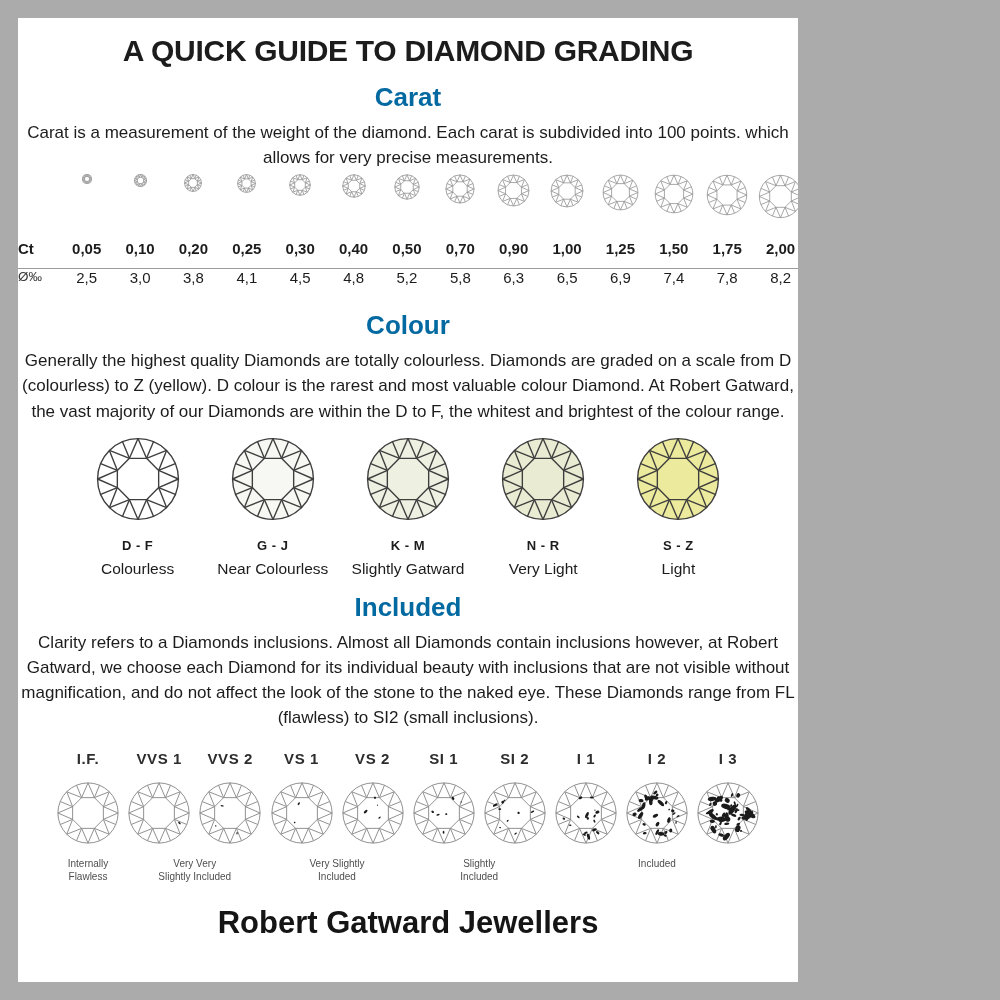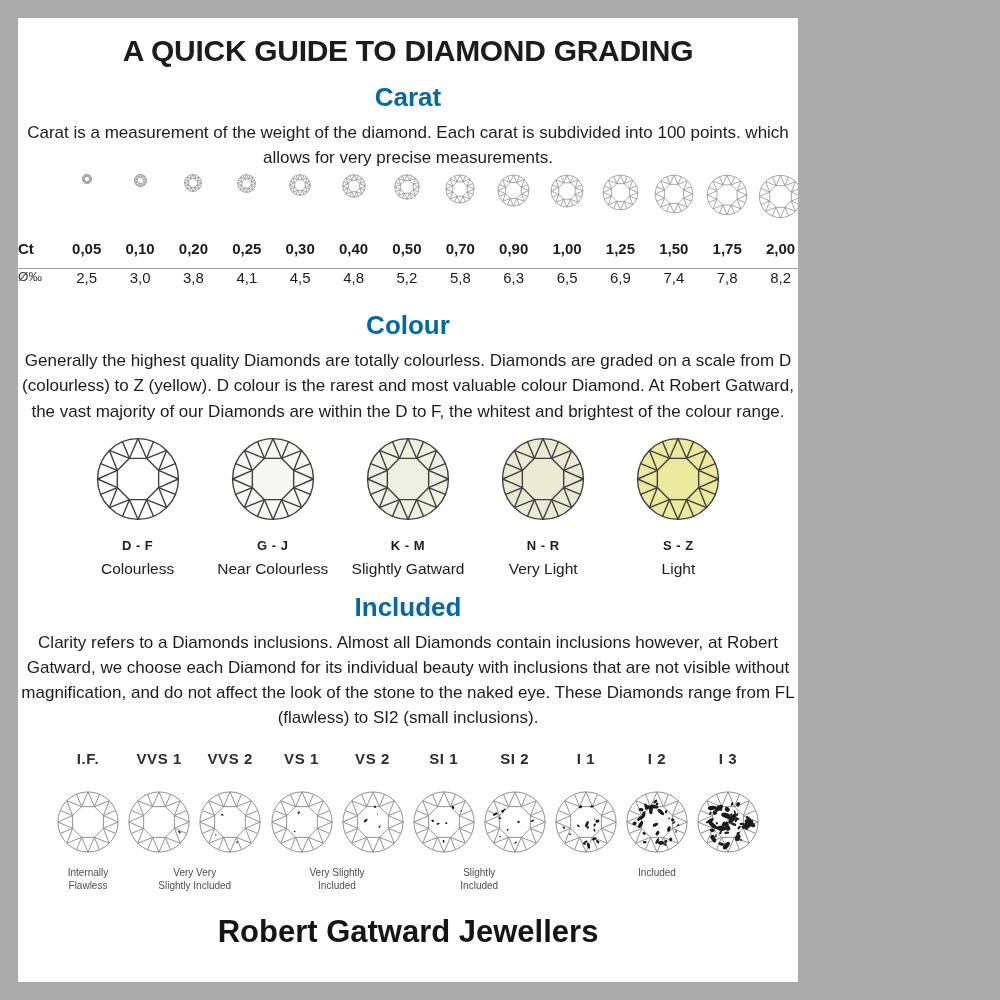--- a/index.html
+++ b/index.html
@@ -26,21 +26,21 @@
   
   .colour-row{display:flex;justify-content:space-between;padding:0 52px;margin-top:12px;}
   .colour-item{width:170px;display:flex;flex-direction:column;align-items:center;}
   .grade{font-size:13px;font-weight:700;margin-top:16px;letter-spacing:.5px;}
   .grade-sub{font-size:15.5px;margin-top:7px;}
 
   
   .clarity-row{display:flex;justify-content:space-between;padding:0 38px;margin-top:20px;align-items:flex-start;}
   .cgroup{display:flex;flex-direction:column;align-items:center;}
   .cstones{display:flex;gap:7px;}
-  .cstone{display:flex;flex-direction:column;align-items:center;gap:9px;}
+  .cstone{display:flex;flex-direction:column;align-items:center;}
   .slabel{font-size:15px;font-weight:700;letter-spacing:.6px;color:#2d2d2d;margin-bottom:14px;white-space:nowrap;}
   .ccaption{margin-top:12px;font-size:10px;color:#4e4e4e;line-height:1.3;}
   .footer{font-size:31px;font-weight:700;margin-top:22px;color:#151515;}
 </style>
 </head>
 <body>
 
 <div class="frame">
   <div class="page">
 

